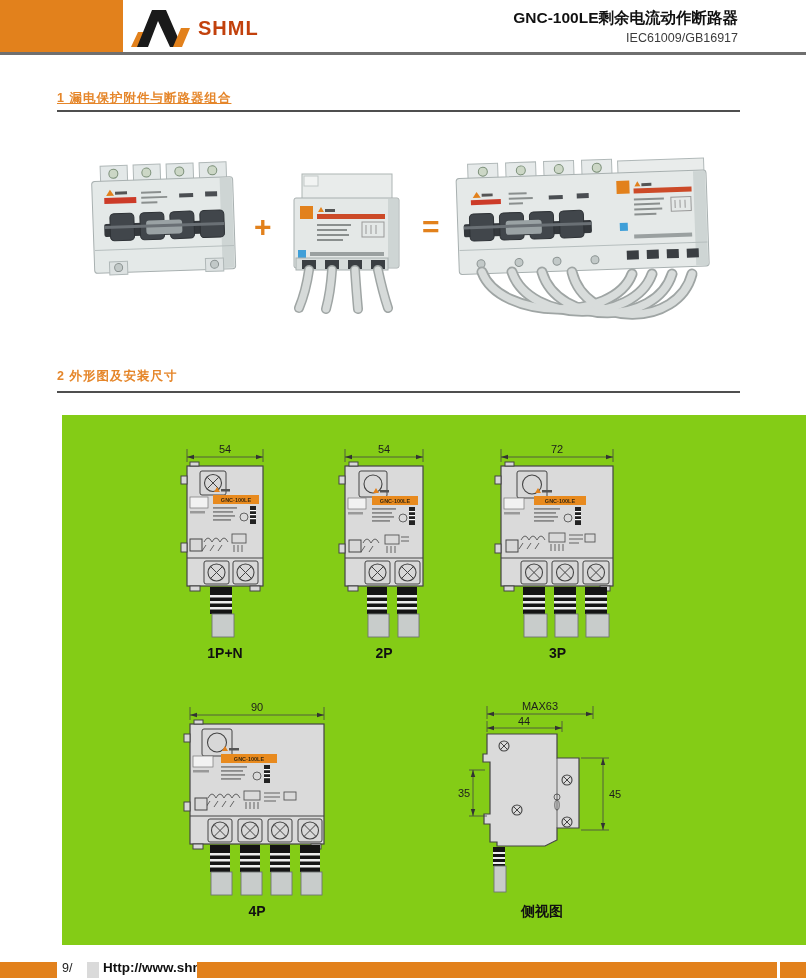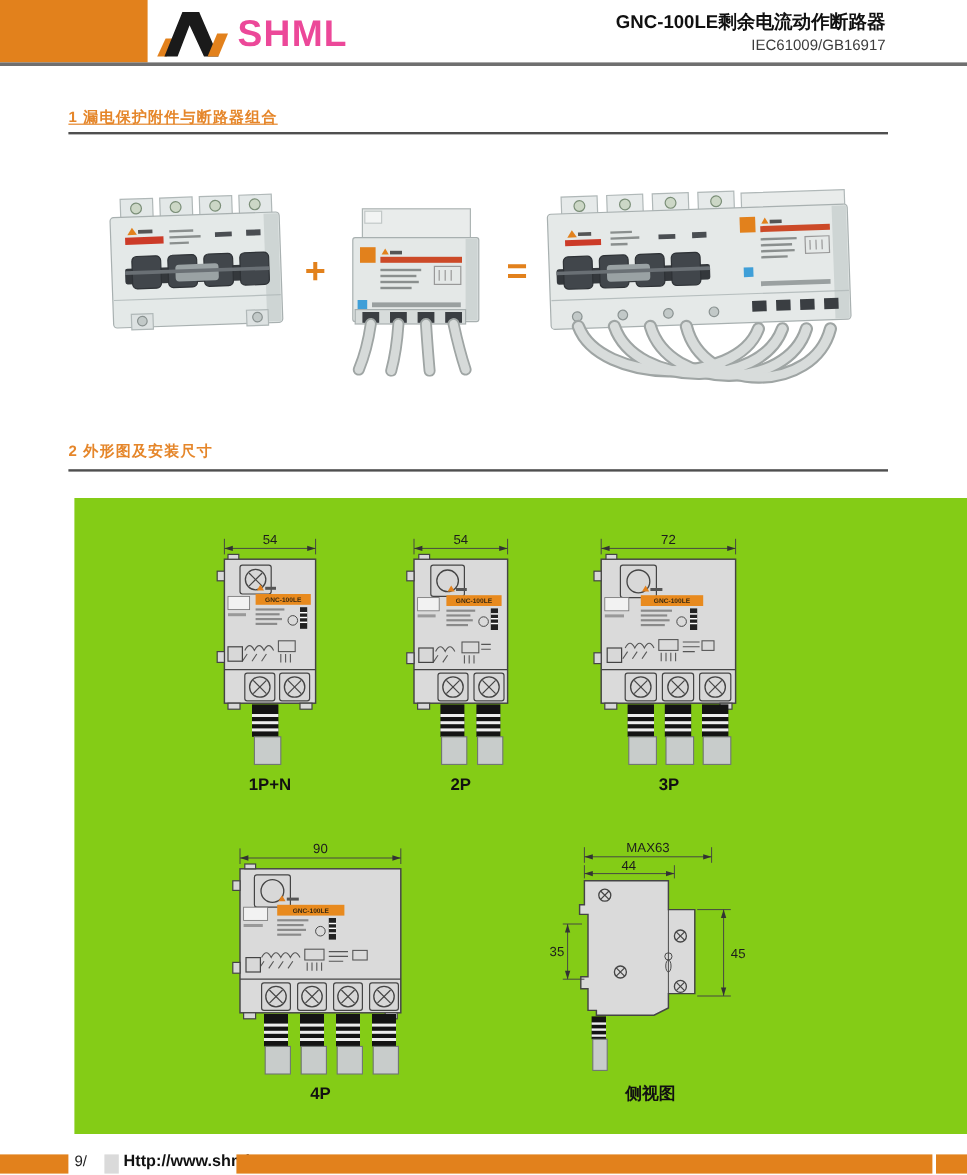--- a/index.html
+++ b/index.html
@@ -4,21 +4,21 @@
 <style>
   html,body{margin:0;padding:0;background:#fff;}
   .page{position:relative;width:806px;height:979px;background:#fff;overflow:hidden;
         font-family:"Liberation Sans",sans-serif;}
   .abs{position:absolute;}
 
   
   .hdr-orange{left:0;top:0;width:123px;height:52px;background:#e2811c;}
   .hdr-rule{left:0;top:52px;width:806px;height:3px;background:#6f6f6f;}
   .brand-row{left:130px;top:6px;width:260px;height:44px;display:flex;align-items:center;}
-  .brand-text{font-size:31px;font-weight:bold;color:#ec4899;letter-spacing:1px;margin-left:6px;}
+  .brand-text{font-size:20px;font-weight:bold;color:#c2410c;letter-spacing:1px;margin-left:6px;}
   .hdr-title{right:68px;top:8px;font-size:15.5px;font-weight:bold;color:#111;text-align:right;}
   .hdr-sub{right:68px;top:31px;font-size:12.5px;color:#3c3c3c;text-align:left;}
 
   
   .sec-title{color:#e5862a;font-size:12.5px;font-weight:bold;letter-spacing:1px;}
   .sec-rule{height:2px;background:#4f4f4f;}
 
   
   .op-sign{color:#e2811c;font-size:30px;font-weight:bold;line-height:1;}
 
@@ -422,21 +422,21 @@
         <rect class="wire-gry" x="70" y="174" width="23" height="23"></rect>
         <rect class="wire-blk" x="100" y="147" width="22" height="27"></rect>
         <rect class="wire-str" x="100" y="155" width="22" height="2.5"></rect>
           <rect class="wire-str" x="100" y="161" width="22" height="2.5"></rect>
           <rect class="wire-str" x="100" y="167" width="22" height="2.5"></rect>
         <rect class="wire-gry" x="101" y="174" width="23" height="23"></rect>
       </svg>
       <div class="caption" style="top:205px;">3P</div>
     </div>
 
-    <div class="drawing" style="left:120px;top:283px;width:170px;">
+    <div class="drawing" style="left:110px;top:283px;width:170px;">
       <svg width="170" height="200" viewBox="0 0 170 200">
         <g>
           <line class="lnt" x1="18" y1="22" x2="18" y2="9"></line>
             <line class="lnt" x1="152" y1="22" x2="152" y2="9"></line>
           <line class="lnt" x1="18" y1="17" x2="152" y2="17"></line>
           <polygon class="arw" points="18,17 25,14.8 25,19.2"></polygon>
             <polygon class="arw" points="152,17 145,14.8 145,19.2"></polygon>
           <text class="dimt" x="85" y="13" text-anchor="middle">90</text>
         </g>
         <rect class="body-fill" x="18" y="26" width="134" height="120"></rect>

